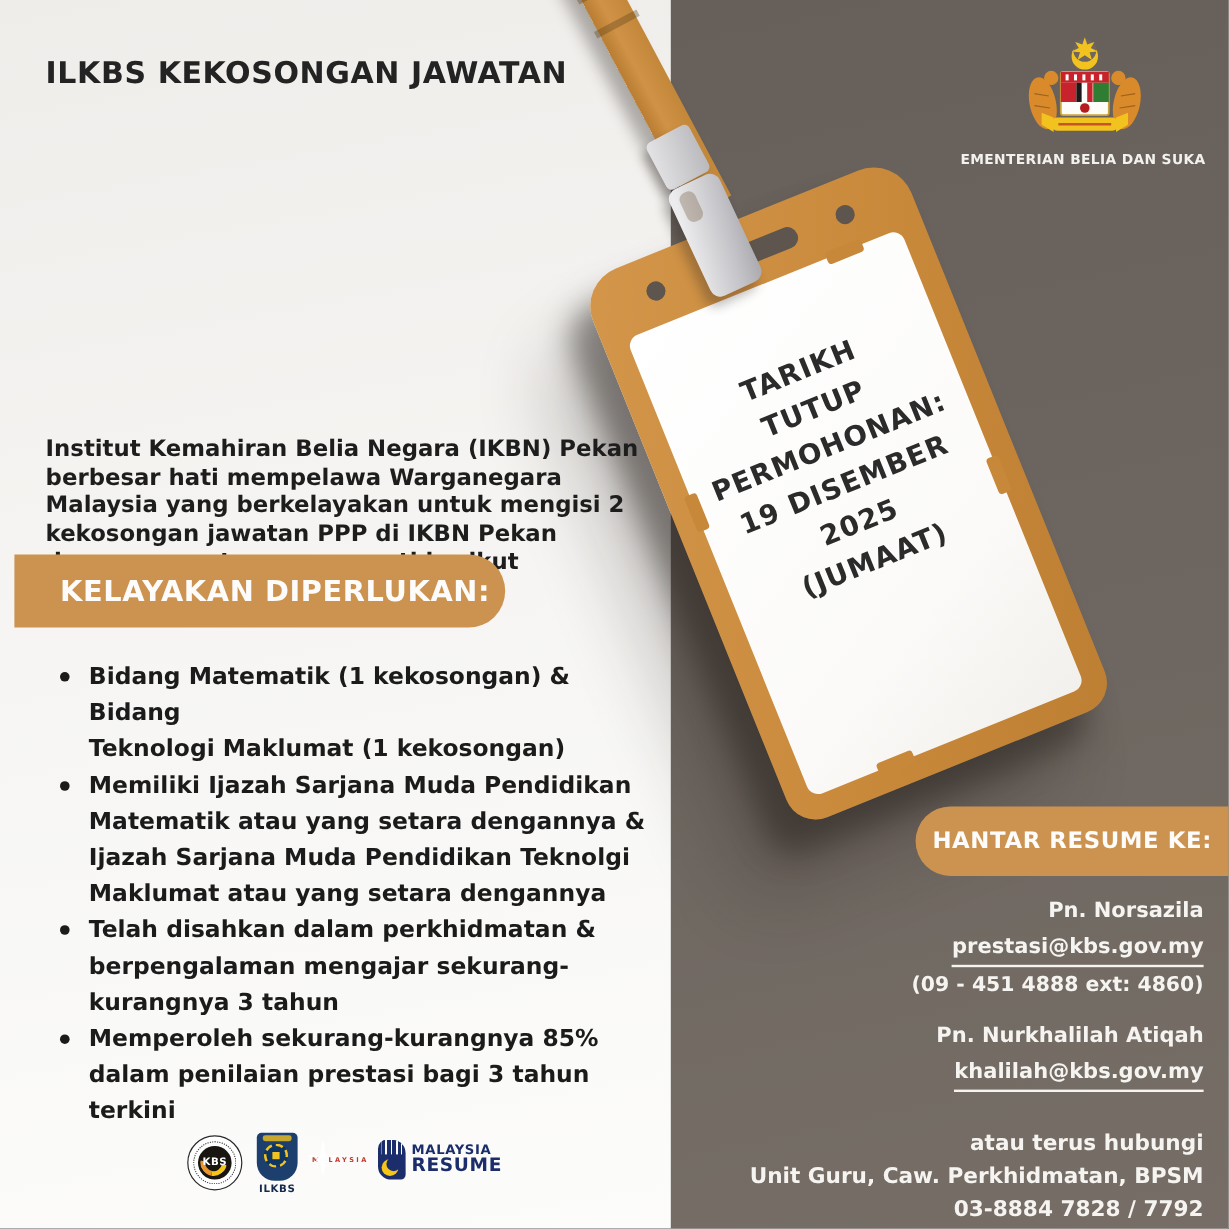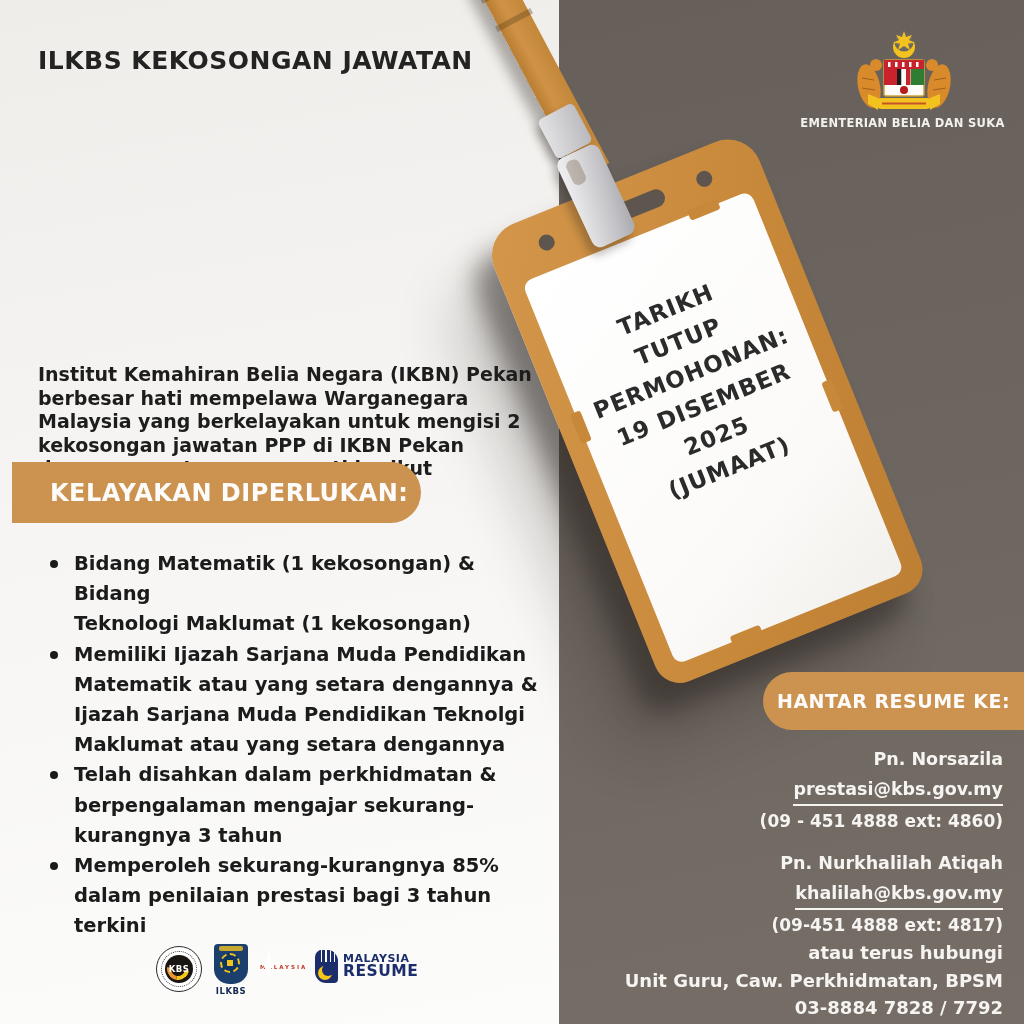--- a/index.html
+++ b/index.html
@@ -129,21 +129,21 @@
   .madani-icon::before{content:"";position:absolute;left:3px;top:0;width:17px;height:12px;
     background:repeating-linear-gradient(90deg,#1b2e6b 0 3px,#fdfdfd 3px 4.5px);}
   .madani-moon{position:absolute;left:3px;bottom:3px;width:14px;height:14px;border-radius:50%;background:#f5c518;}
   .madani-moon::after{content:"";position:absolute;left:4px;top:-2px;width:12px;height:12px;border-radius:50%;background:#1b2e6b;}
   .madani-text{display:flex;flex-direction:column;color:#1b2e6b;line-height:1;}
   .madani-text .l1{font-size:11px;font-weight:700;letter-spacing:.5px;}
   .madani-text .l2{font-size:15.5px;font-weight:700;letter-spacing:.5px;}
   
   .emblem{position:absolute;left:848px;top:30px;width:112px;height:94px;z-index:6;}
   .ministry{
-    position:absolute;left:795px;top:116px;width:215px;z-index:6;text-align:center;
+    position:absolute;left:795px;top:126px;width:215px;z-index:6;text-align:center;
     font-size:11.5px;font-weight:700;color:#f3f1ee;letter-spacing:.3px;
   }
   .resume-banner{
     position:absolute;left:763px;right:0;top:672px;height:58px;z-index:6;
     background:#cc9350;border-radius:29px 0 0 29px;
     display:flex;align-items:center;justify-content:center;
   }
   .resume-banner span{font-size:19px;font-weight:700;color:#fdfcfa;letter-spacing:.5px;}
   .contact{position:absolute;right:21px;z-index:6;text-align:right;color:#f6f4f1;}
   .contact.c1{top:744px;}
@@ -298,21 +298,20 @@
 
   <div class="contact c1">
     <div class="name">Pn. Norsazila</div>
     <div><a class="email">prestasi@kbs.gov.my</a></div>
     <div class="phone">(09 - 451 4888 ext: 4860)</div>
   </div>
 
   <div class="contact c2">
     <div class="name">Pn. Nurkhalilah Atiqah</div>
     <div><a class="email">khalilah@kbs.gov.my</a></div>
-    <div class="phone">(09-451 4888 ext: 4817)</div>
   </div>
 
   <div class="direct">
     <div>atau terus hubungi</div>
     <div>Unit Guru, Caw. Perkhidmatan, BPSM</div>
     <div>03-8884 7828 / 7792</div>
   </div>
 
 </div>
 

